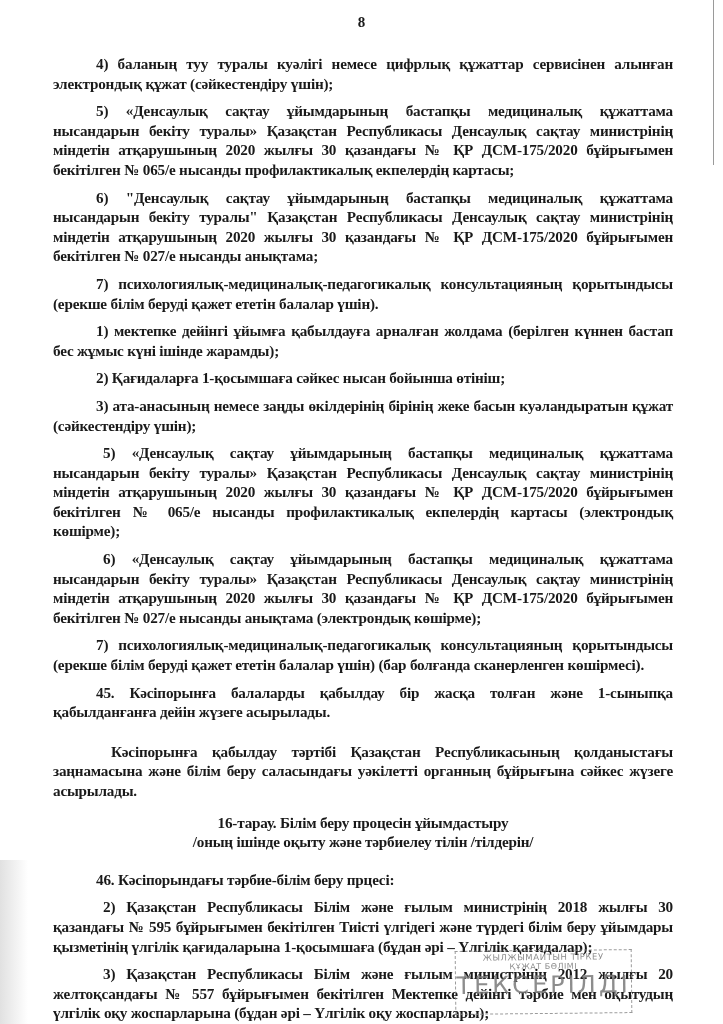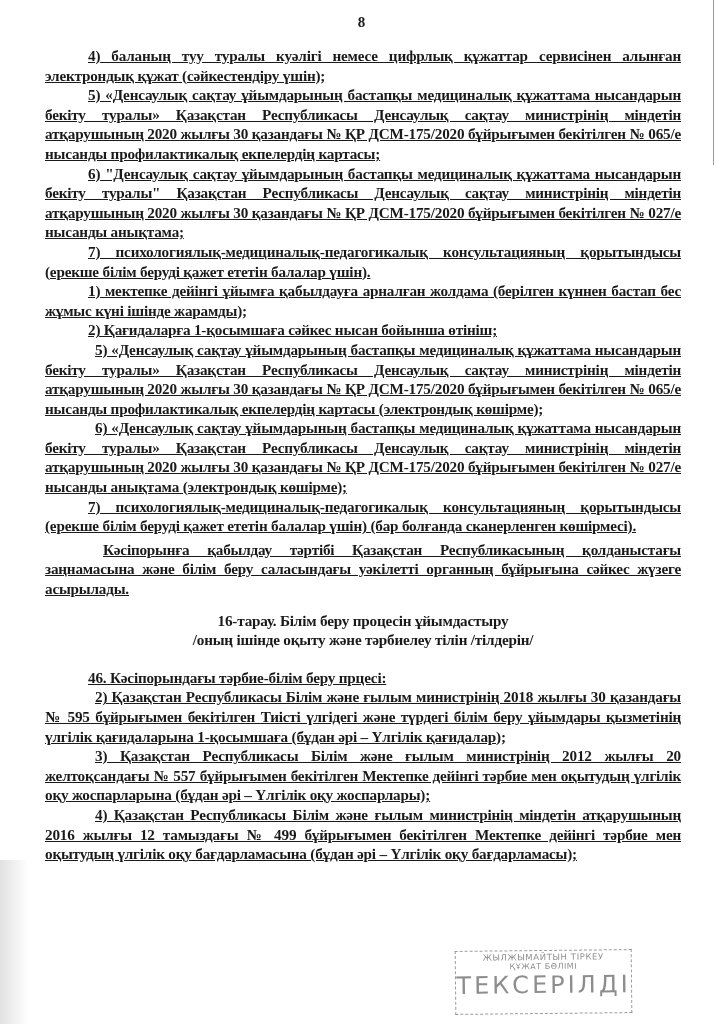--- a/index.html
+++ b/index.html
@@ -12,21 +12,21 @@
   .page { position: absolute; left: 0; top: 0; width: 723px; height: 1024px; }
   .page-number {
     position: absolute; top: 14px; left: 0; width: 723px;
     text-align: center; font-size: 15px; font-weight: bold;
   }
   .body-text {
     position: absolute; left: 45px; top: 46px; width: 636px;
     font-size: 15.2px; line-height: 19.6px; font-weight: bold;
     letter-spacing: -0.2px;
   }
-  .para { margin: 0; text-align: justify; text-indent: 43px; text-decoration: underline; }
+  .para { margin: 8px; text-align: justify; text-indent: 43px; }
   .para.indent-more { text-indent: 50px; }
   .para.indent-extra { text-indent: 58px; }
   .heading-block { margin: 12px 0 18px 0; text-align: center; font-weight: bold; font-size: 15.2px; line-height: 19.6px; }
   .heading-line { display: block; }
   .spacer-sm { height: 4px; }
   .right-rule {
     position: absolute; left: 713px; top: 0; width: 1px; height: 165px; background: #9a9a9a;
   }
   .left-smudge {
     position: absolute; left: 0; top: 860px; width: 28px; height: 164px;
@@ -52,24 +52,26 @@
   <div class="page-number">8</div>
 
   <div class="body-text">
     <p class="para">4) баланың туу туралы куәлігі немесе цифрлық құжаттар сервисінен алынған электрондық құжат (сәйкестендіру үшін);</p>
     <p class="para">5) «Денсаулық сақтау ұйымдарының бастапқы медициналық құжаттама нысандарын бекіту туралы» Қазақстан Республикасы Денсаулық сақтау министрінің міндетін атқарушының 2020 жылғы 30 қазандағы № ҚР ДСМ-175/2020 бұйрығымен бекітілген № 065/е нысанды профилактикалық екпелердің картасы;</p>
     <p class="para">6) "Денсаулық сақтау ұйымдарының бастапқы медициналық құжаттама нысандарын бекіту туралы" Қазақстан Республикасы Денсаулық сақтау министрінің міндетін атқарушының 2020 жылғы 30 қазандағы № ҚР ДСМ-175/2020 бұйрығымен бекітілген № 027/е нысанды анықтама;</p>
     <p class="para">7) психологиялық-медициналық-педагогикалық консультацияның қорытындысы (ерекше білім беруді қажет ететін балалар үшін).</p>
 
     <p class="para">1) мектепке дейінгі ұйымға қабылдауға арналған жолдама (берілген күннен бастап бес жұмыс күні ішінде жарамды);</p>
     <p class="para">2) Қағидаларға 1-қосымшаға сәйкес нысан бойынша өтініш;</p>
+    <p class="para">3) ата-анасының немесе заңды өкілдерінің бірінің жеке басын куәландыратын құжат (сәйкестендіру үшін);</p>
     <p class="para indent-more">5) «Денсаулық сақтау ұйымдарының бастапқы медициналық құжаттама нысандарын бекіту туралы» Қазақстан Республикасы Денсаулық сақтау министрінің міндетін атқарушының 2020 жылғы 30 қазандағы № ҚР ДСМ-175/2020 бұйрығымен бекітілген № 065/е нысанды профилактикалық екпелердің картасы (электрондық көшірме);</p>
     <p class="para indent-more">6) «Денсаулық сақтау ұйымдарының бастапқы медициналық құжаттама нысандарын бекіту туралы» Қазақстан Республикасы Денсаулық сақтау министрінің міндетін атқарушының 2020 жылғы 30 қазандағы № ҚР ДСМ-175/2020 бұйрығымен бекітілген № 027/е нысанды анықтама (электрондық көшірме);</p>
     <p class="para">7) психологиялық-медициналық-педагогикалық консультацияның қорытындысы (ерекше білім беруді қажет ететін балалар үшін) (бар болғанда сканерленген көшірмесі).</p>
 
+    <p class="para">45. Кәсіпорынға балаларды қабылдау бір жасқа толған және 1-сыныпқа қабылданғанға дейін жүзеге асырылады.</p>
     <div class="spacer-sm"></div>
     <p class="para indent-extra">Кәсіпорынға қабылдау тәртібі Қазақстан Республикасының қолданыстағы заңнамасына және білім беру саласындағы уәкілетті органның бұйрығына сәйкес жүзеге асырылады.</p>
 
     <div class="heading-block">
       <span class="heading-line">16-тарау. Білім беру процесін ұйымдастыру</span>
       <span class="heading-line">/оның ішінде оқыту және тәрбиелеу тілін /тілдерін/</span>
     </div>
 
     <p class="para">46. Кәсіпорындағы тәрбие-білім беру прцесі:</p>
     <p class="para indent-more">2) Қазақстан Республикасы Білім және ғылым министрінің 2018 жылғы 30 қазандағы № 595 бұйрығымен бекітілген Тиісті үлгідегі және түрдегі білім беру ұйымдары қызметінің үлгілік қағидаларына 1-қосымшаға (бұдан әрі – Үлгілік қағидалар);</p>

